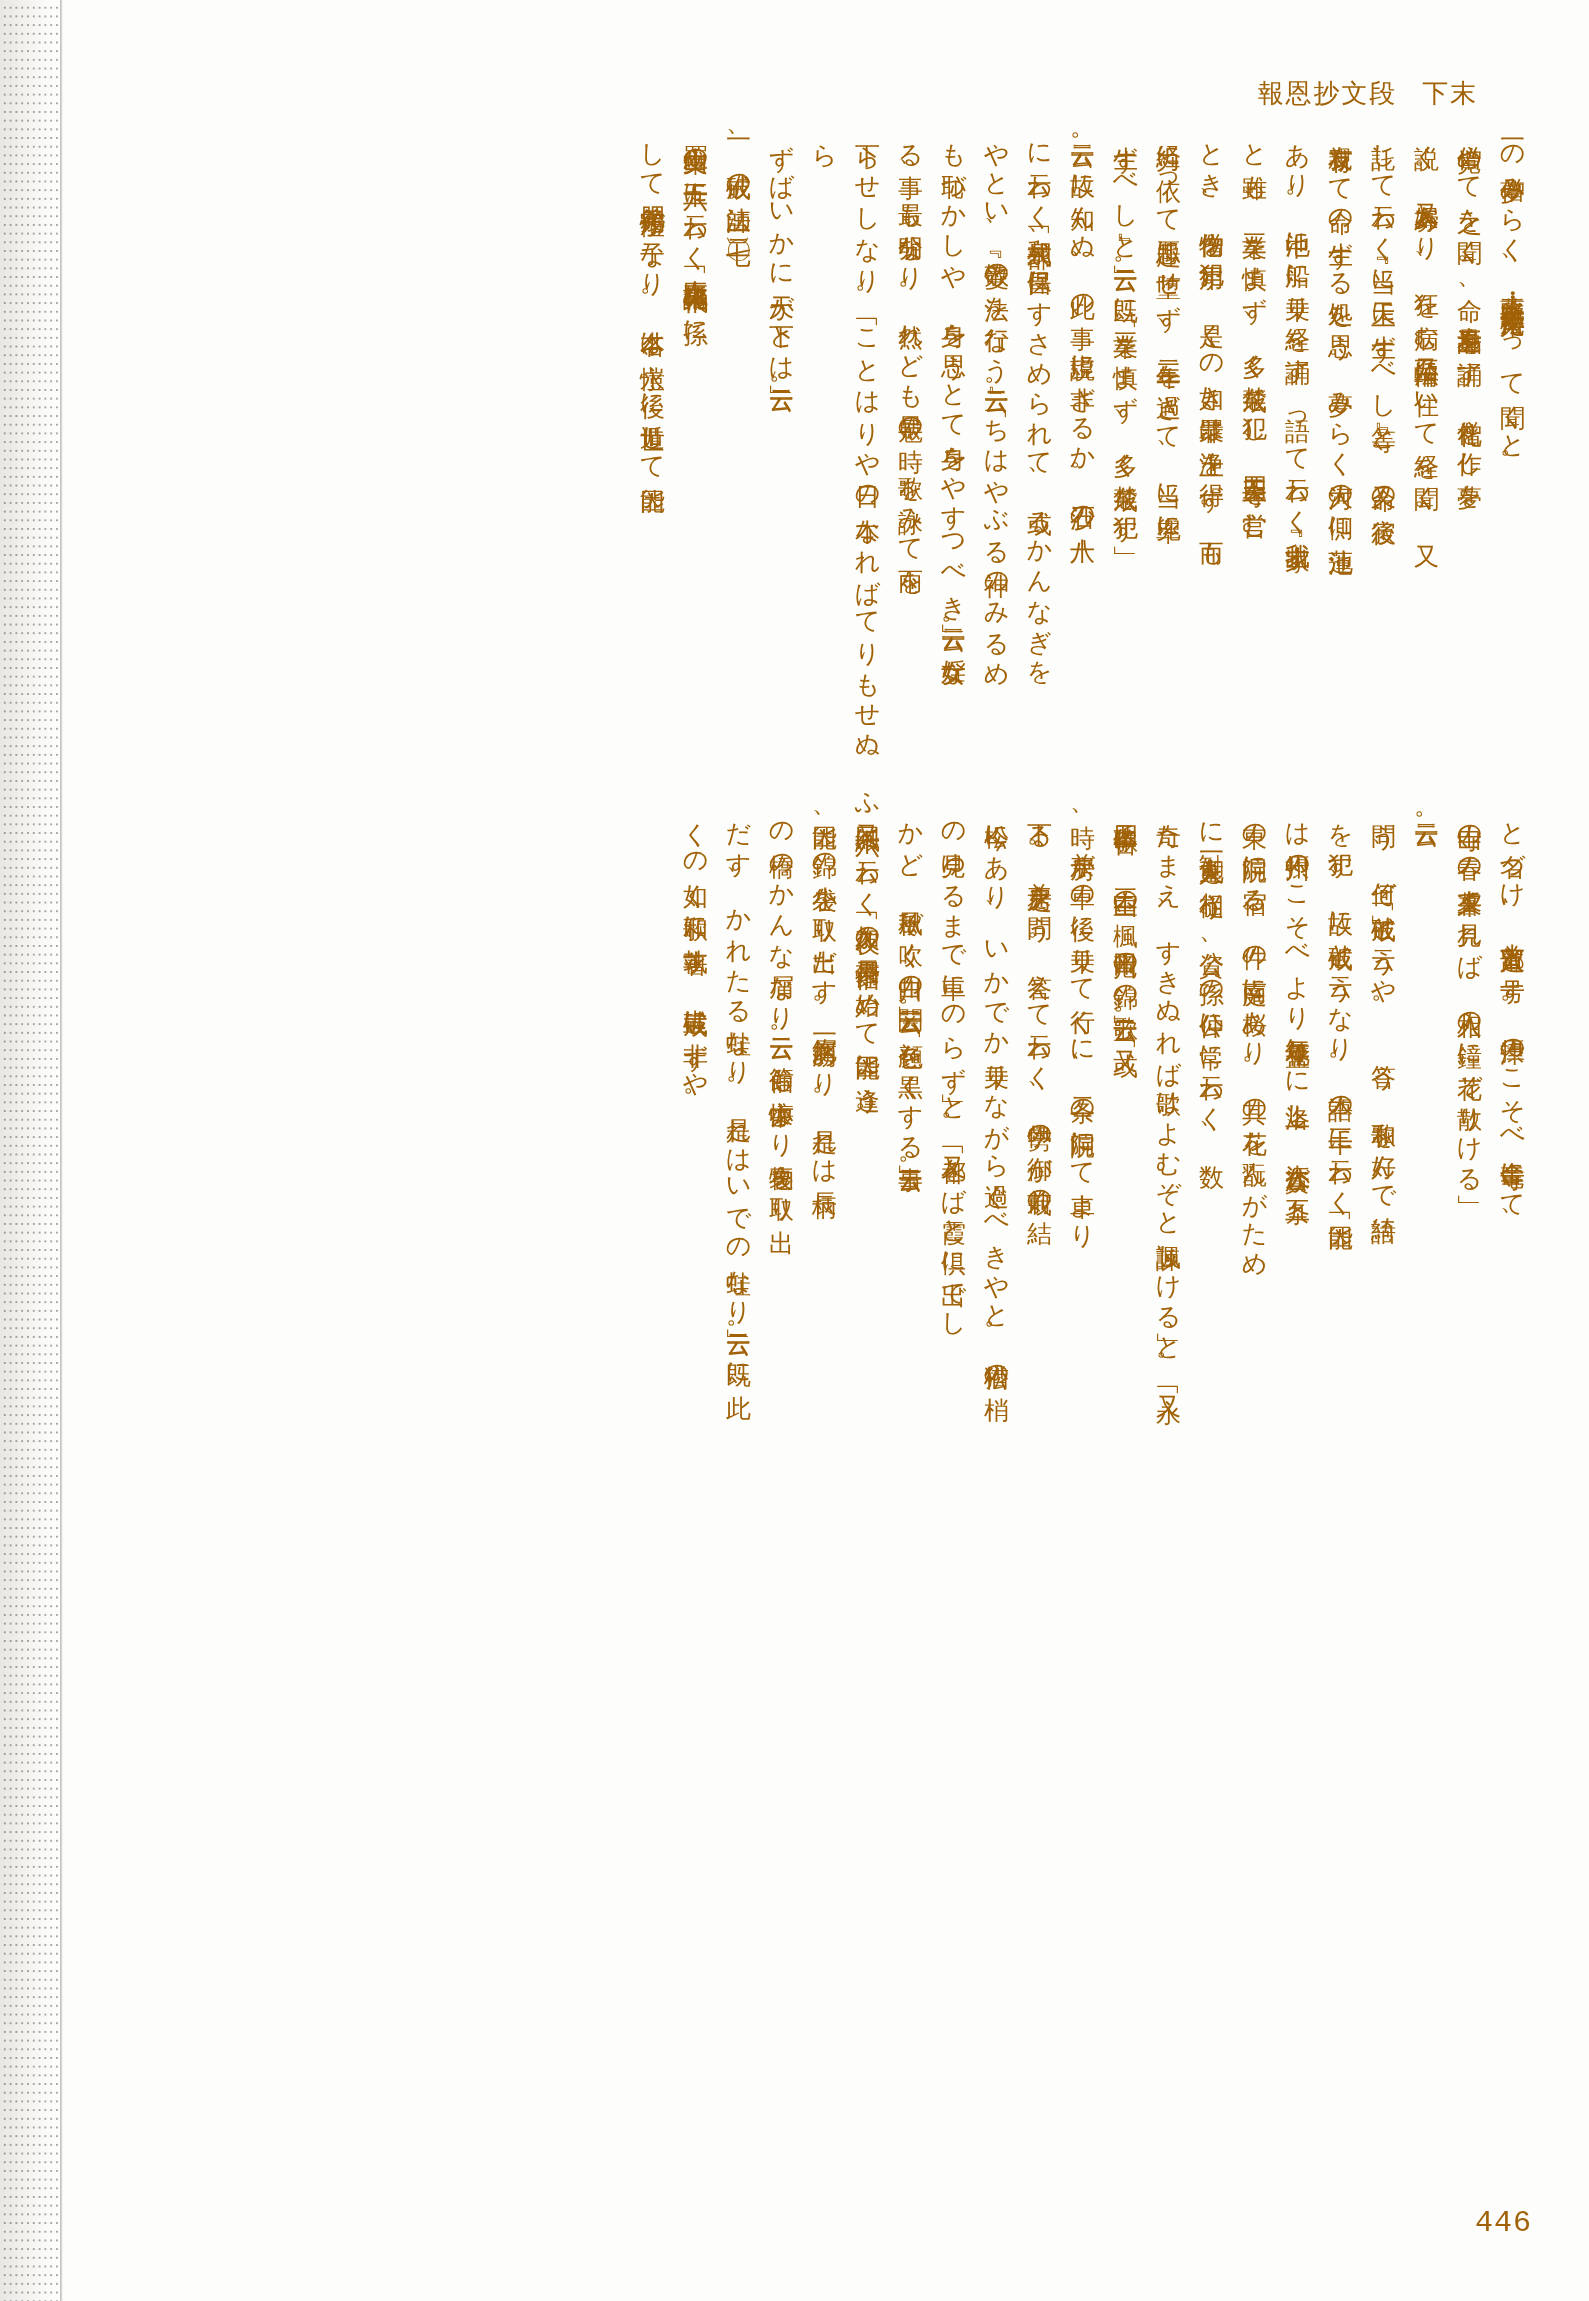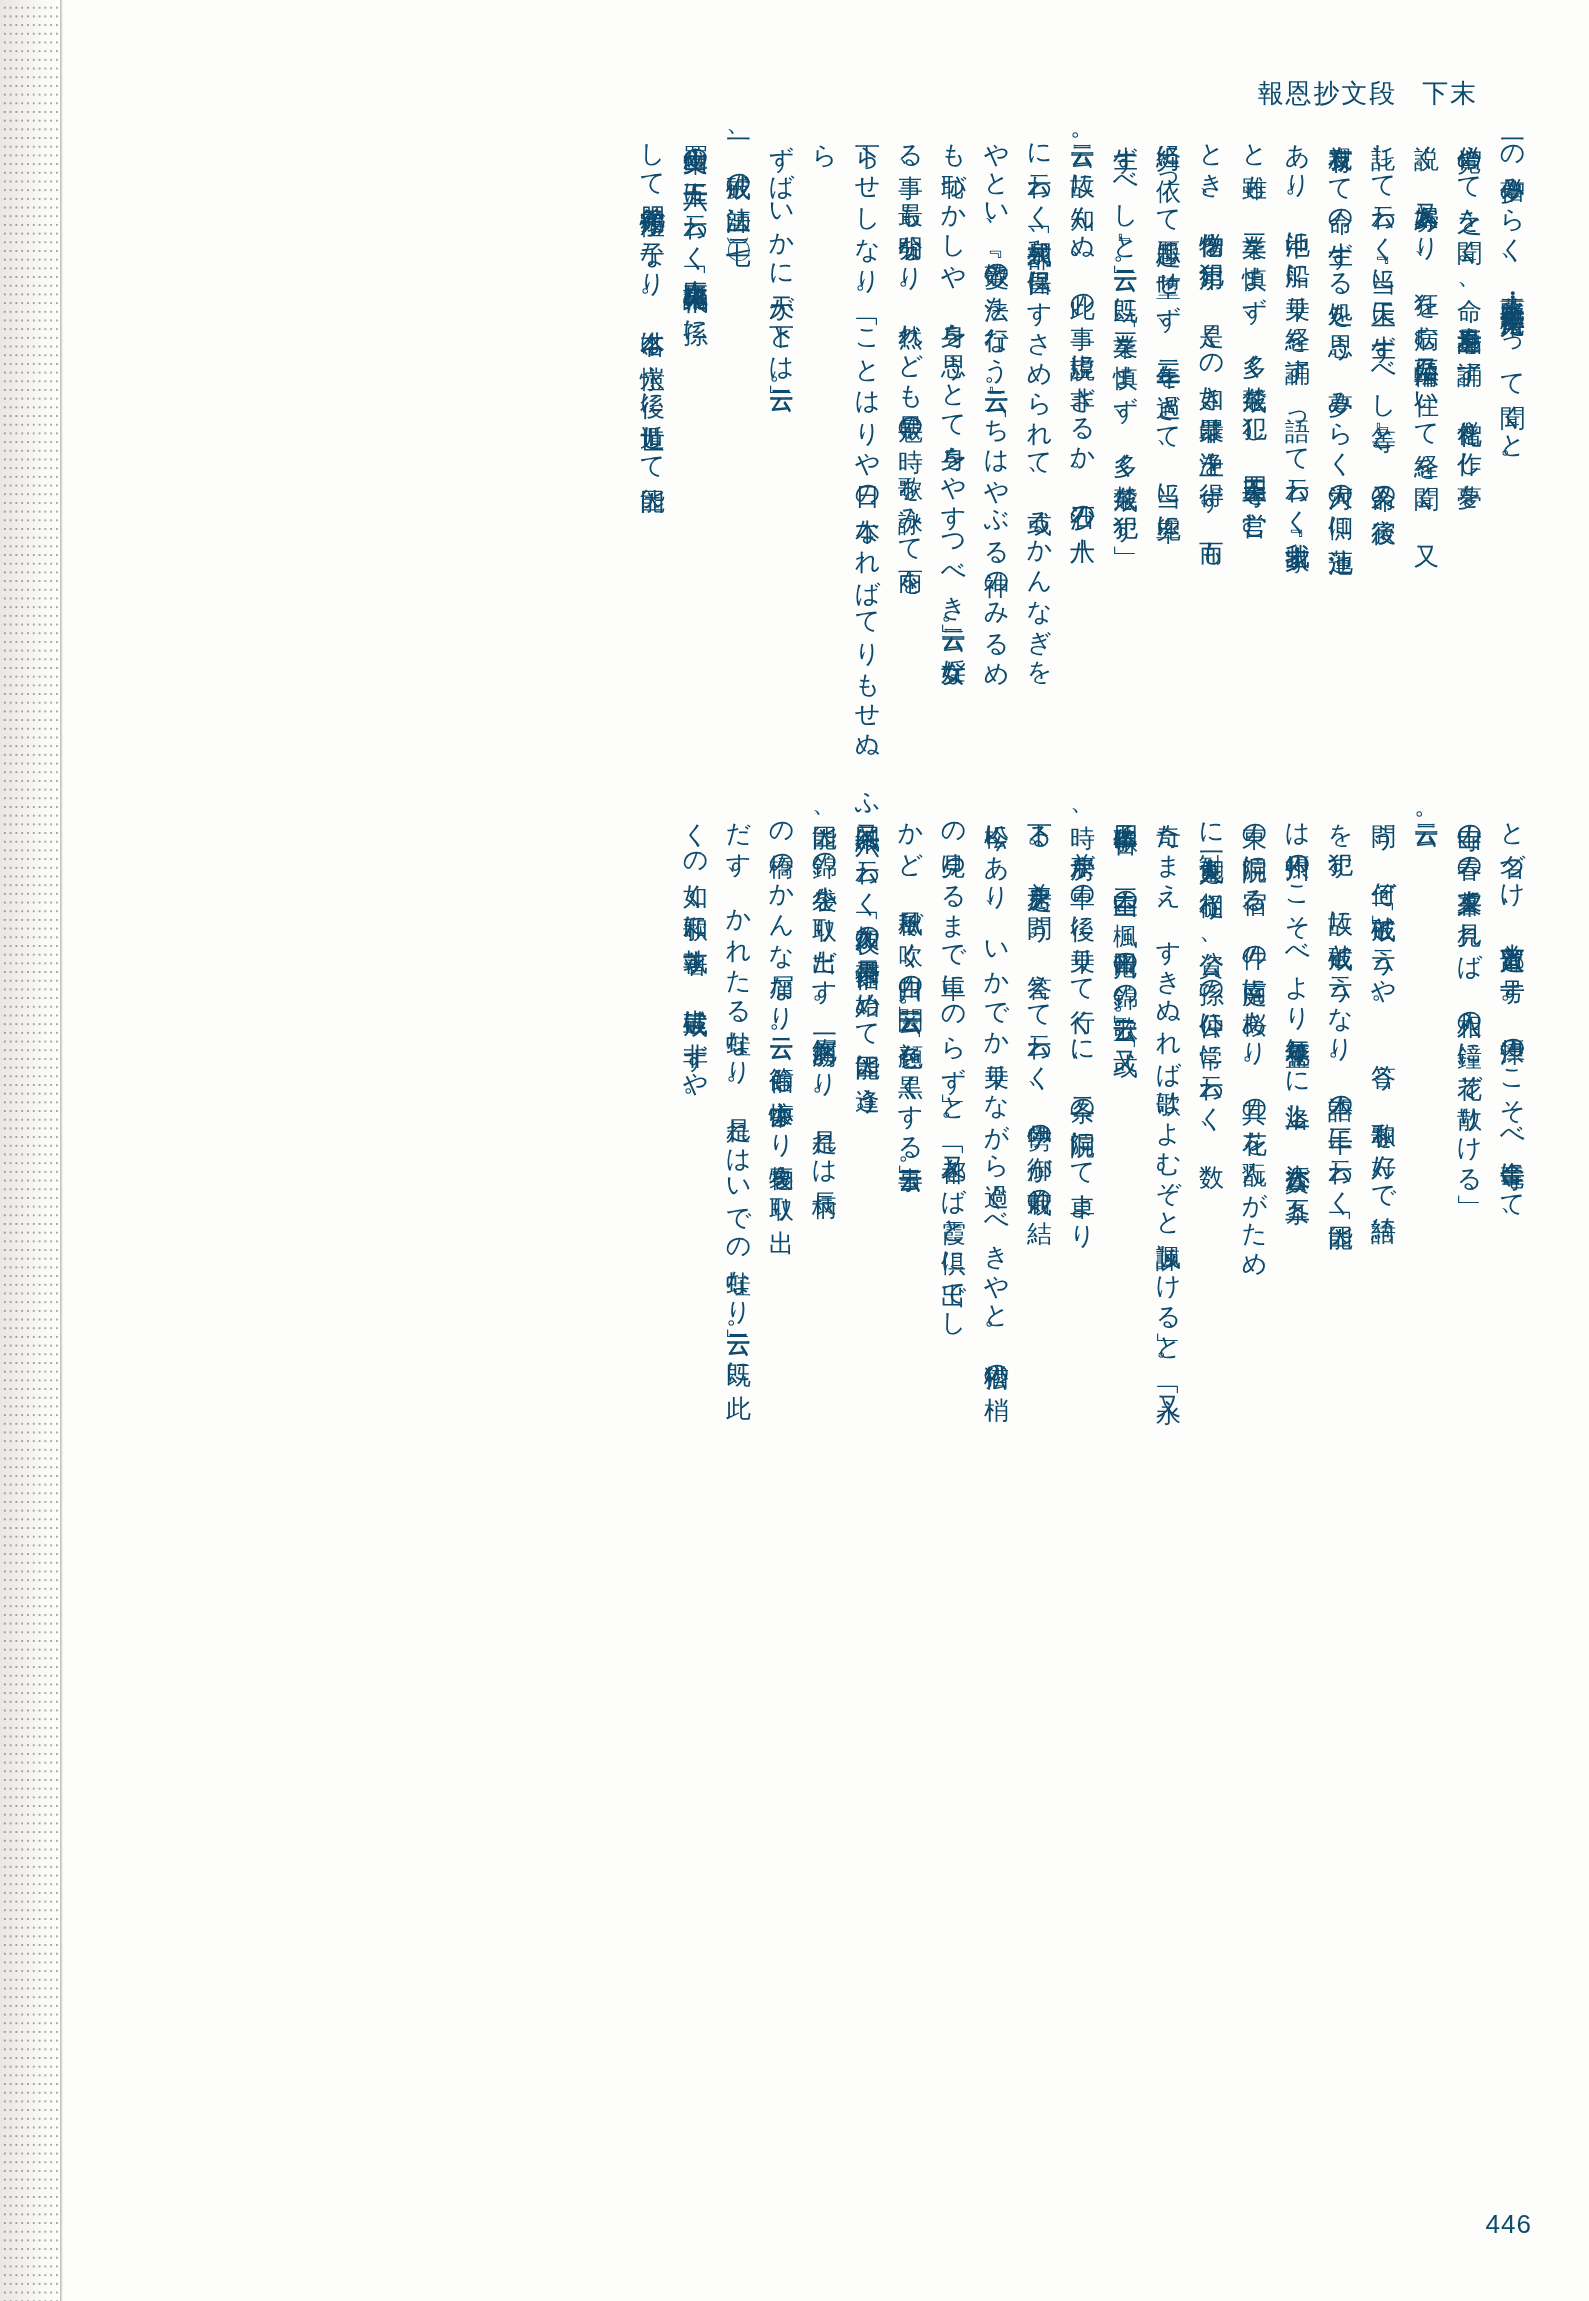--- a/index.html
+++ b/index.html
@@ -7,21 +7,21 @@
     padding: 0;
     background: #ffffff;
   }
   .page {
     position: relative;
     width: 1589px;
     height: 2302px;
     background: #fdfdfb;
     overflow: hidden;
     font-family: "DejaVu Serif", "Liberation Serif", serif;
-    color: #0c4a6e;
+    color: #a16207;
   }
   
   .binding {
     position: absolute;
     left: 0; top: 0;
     width: 60px; height: 2302px;
     background:
       radial-gradient(circle at 7.8px 7.8px, rgba(0,0,0,0.55) 1.1px, transparent 1.4px) 0 0/6.8px 6.8px,
       radial-gradient(circle at 2.9px 4.9px, rgba(0,0,0,0.35) 0.9px, transparent 1.2px) 1.9px 2.9px/5.8px 8.7px,
       linear-gradient(to right, #e8e6e2 0%, #f6f5f2 55%, #ffffff 100%);
@@ -44,23 +44,23 @@
     top: 76px;
     font-size: 26px;
     letter-spacing: 1.9px;
     white-space: nowrap;
   }
   .header .sep { display: inline-block; width: 25px; }
   .folio {
     position: absolute;
     right: 58px;
     bottom: 62px;
-    font-size: 26px;
+    font-size: 30px;
     letter-spacing: 1px;
-    font-family: Liberation Sans, sans-serif;
+    font-family: Liberation Mono, monospace;
   }
 
   
   .vblock {
     position: absolute;
     writing-mode: vertical-rl;
     text-orientation: upright;
     font-size: 25px;
     line-height: 1.72;
     letter-spacing: 1.5px;

